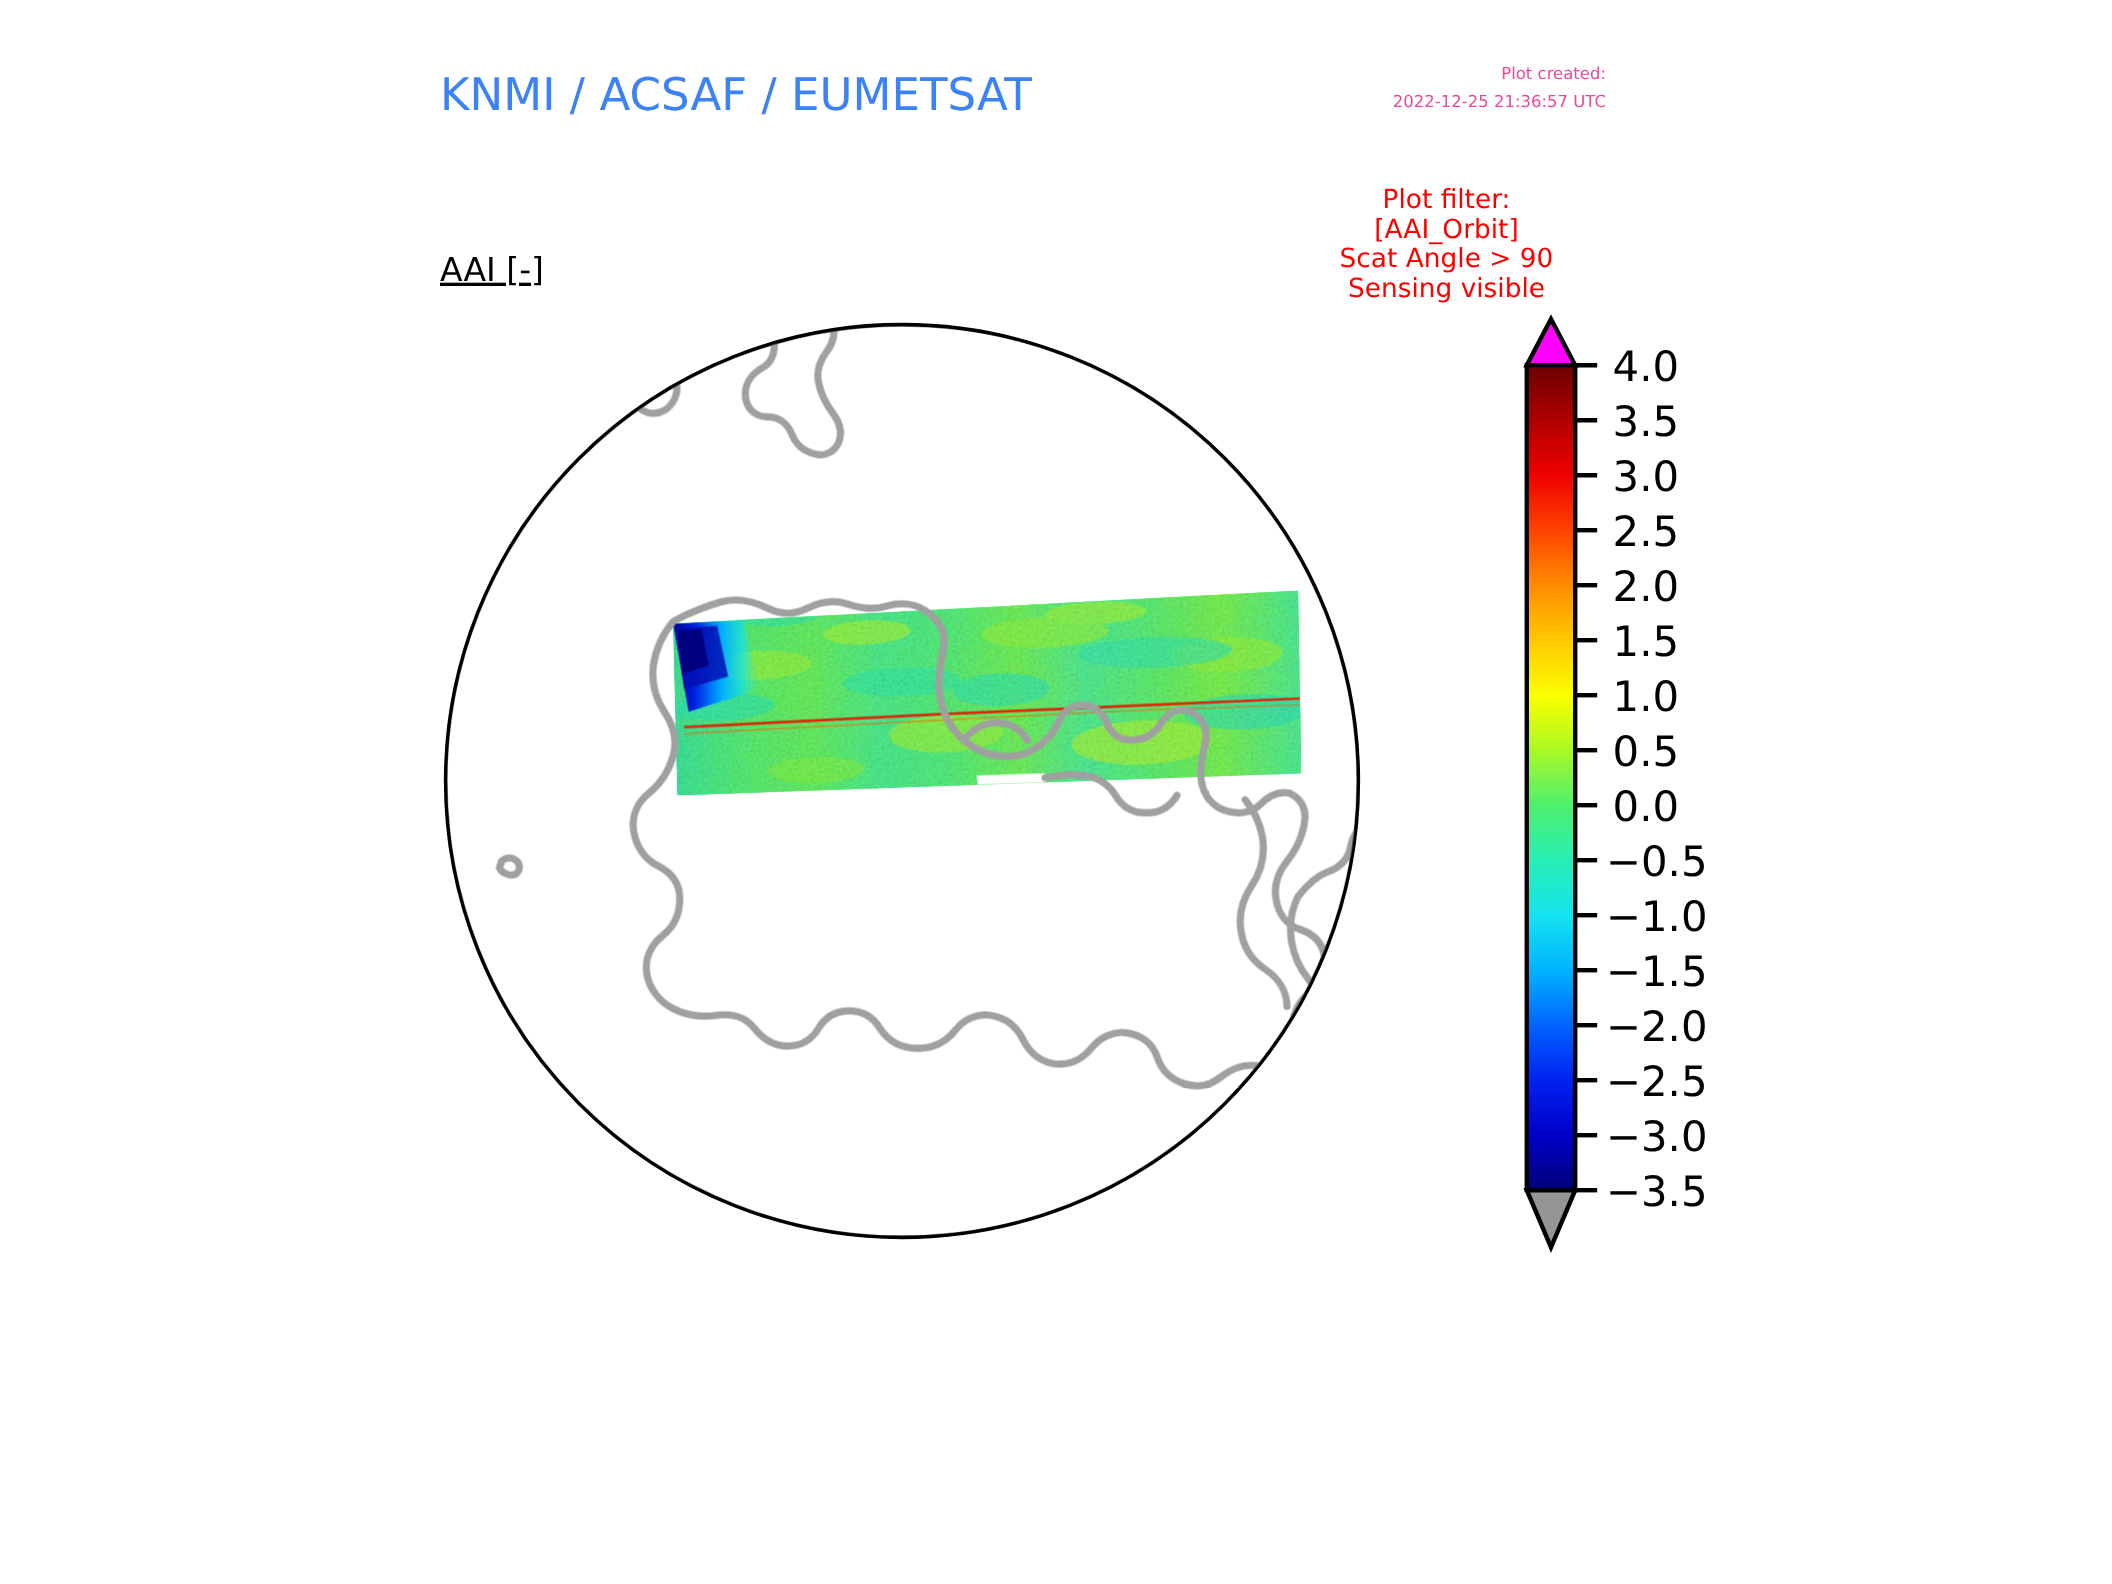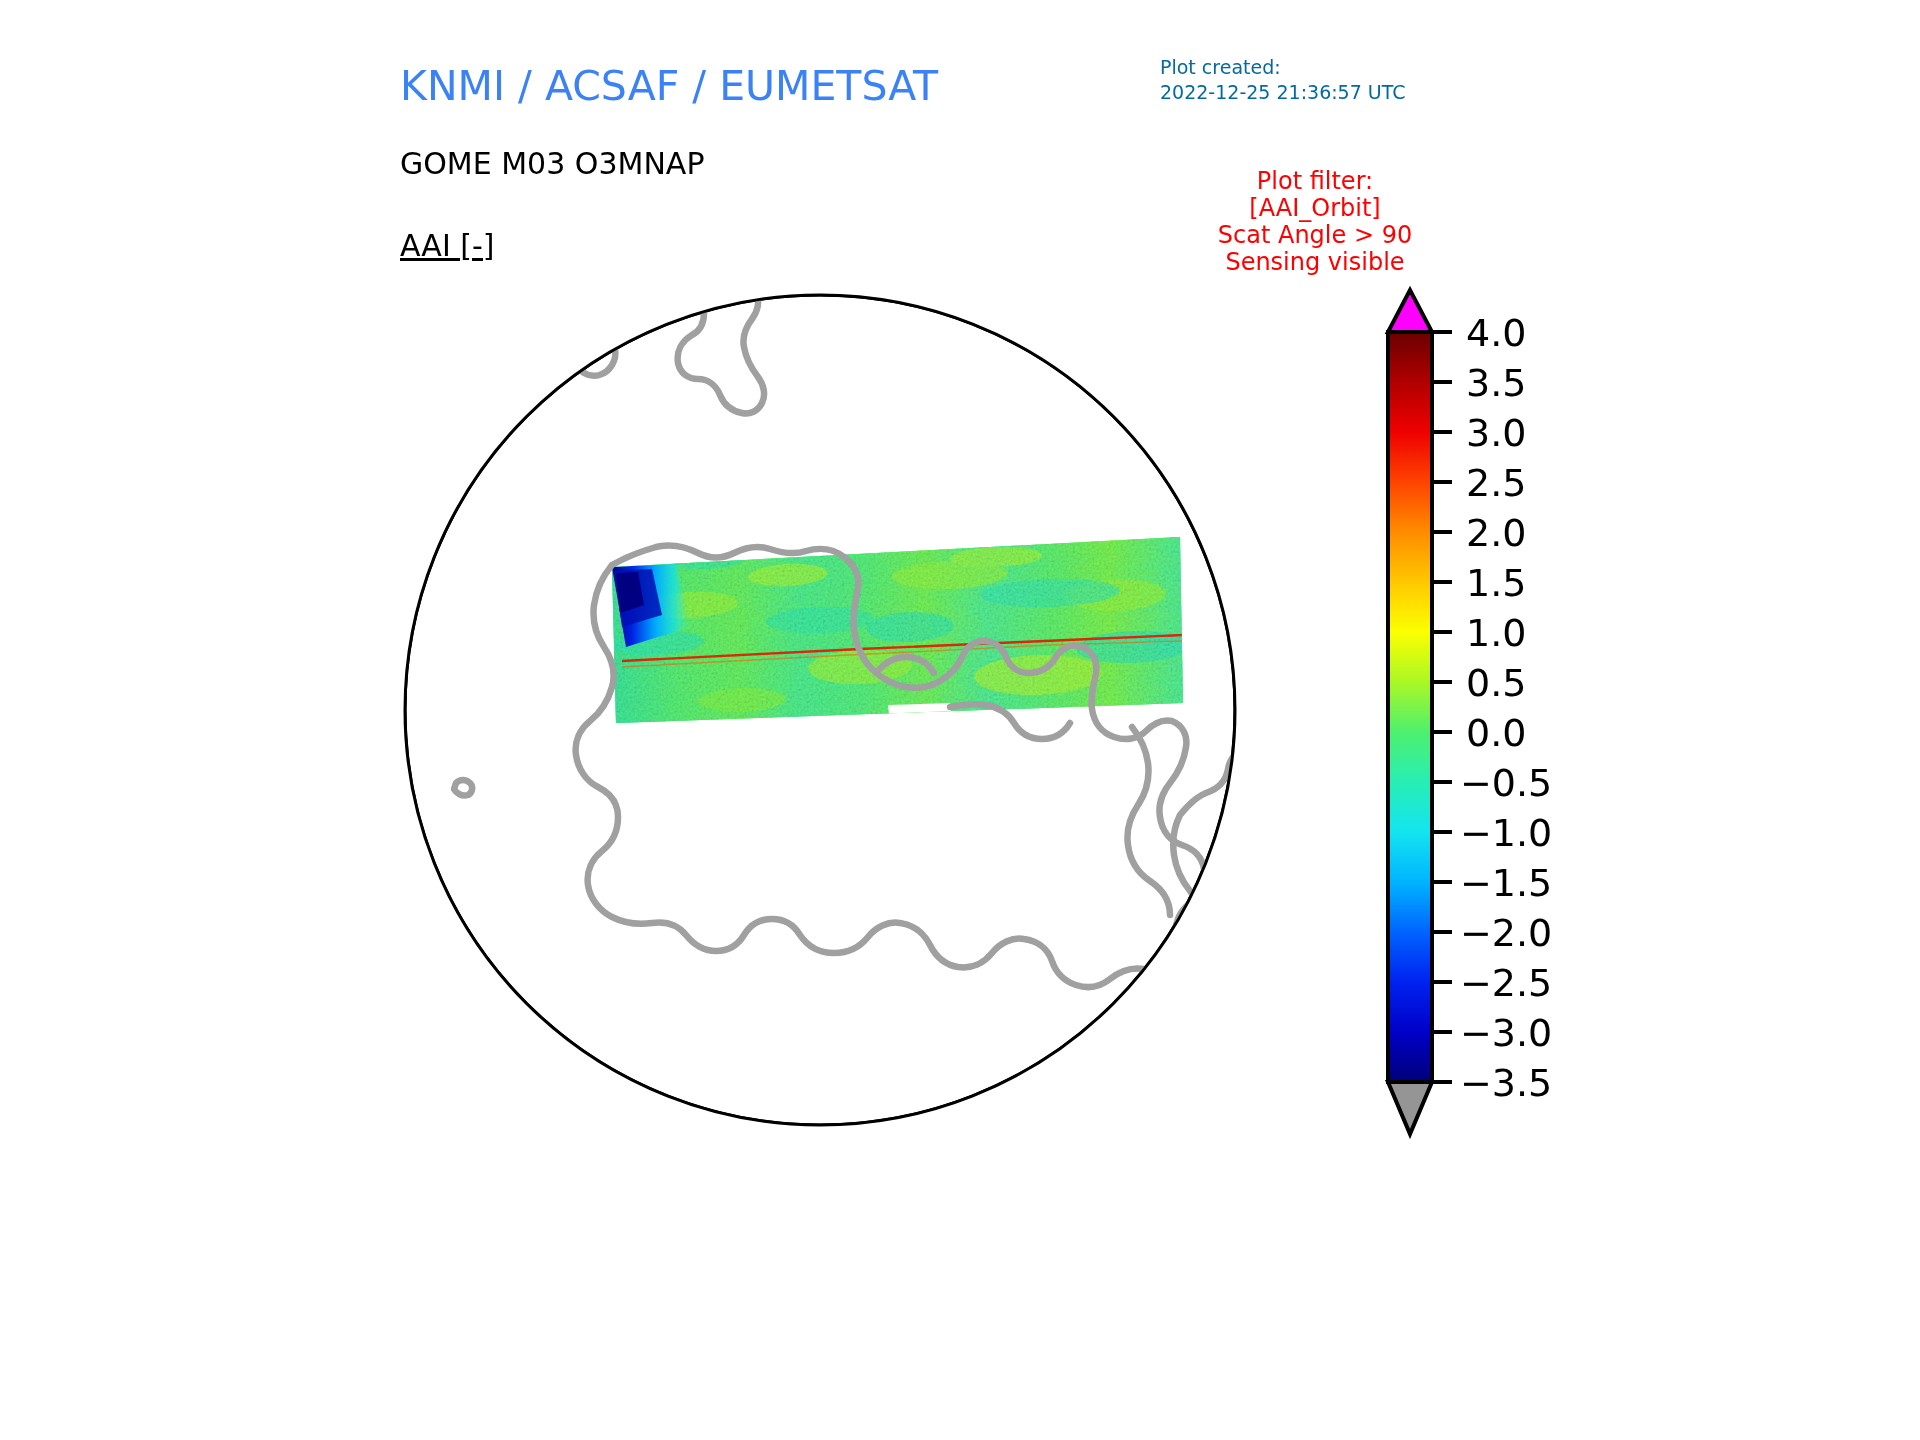--- a/index.html
+++ b/index.html
@@ -24,24 +24,24 @@
     font-size: 41px;
     color: #3b82f6;
     white-space: nowrap;
     letter-spacing: 0px;
   }
   #plot-created-block {
     position: absolute;
     left: 1160px;
     top: 55px;
     width: 300px;
-    text-align: left;
-    font-size: 19px;
+    text-align: right;
+    font-size: 15px;
     line-height: 25px;
-    color: #0369a1;
+    color: #ec4899;
   }
   #product-title {
     position: absolute;
     left: 400px;
     top: 142px;
     font-size: 30px;
     line-height: 43px;
     white-space: nowrap;
   }
   #quantity-title {
@@ -93,21 +93,20 @@
 <body>
 
 <div id="header-institutes">KNMI / ACSAF / EUMETSAT</div>
 
 <div id="plot-created-block">
   <div>Plot created:</div>
   <div>2022-12-25 21:36:57 UTC</div>
 </div>
 
 <div id="product-title">
-  <div>GOME M03 O3MNAP</div>
 </div>
 
 <div id="quantity-title">AAI [-]</div>
 
 <div id="plot-filter-block">
   <div>Plot filter:</div>
   <div>[AAI_Orbit]</div>
   <div>Scat Angle &gt; 90</div>
   <div>Sensing visible</div>
 </div>

